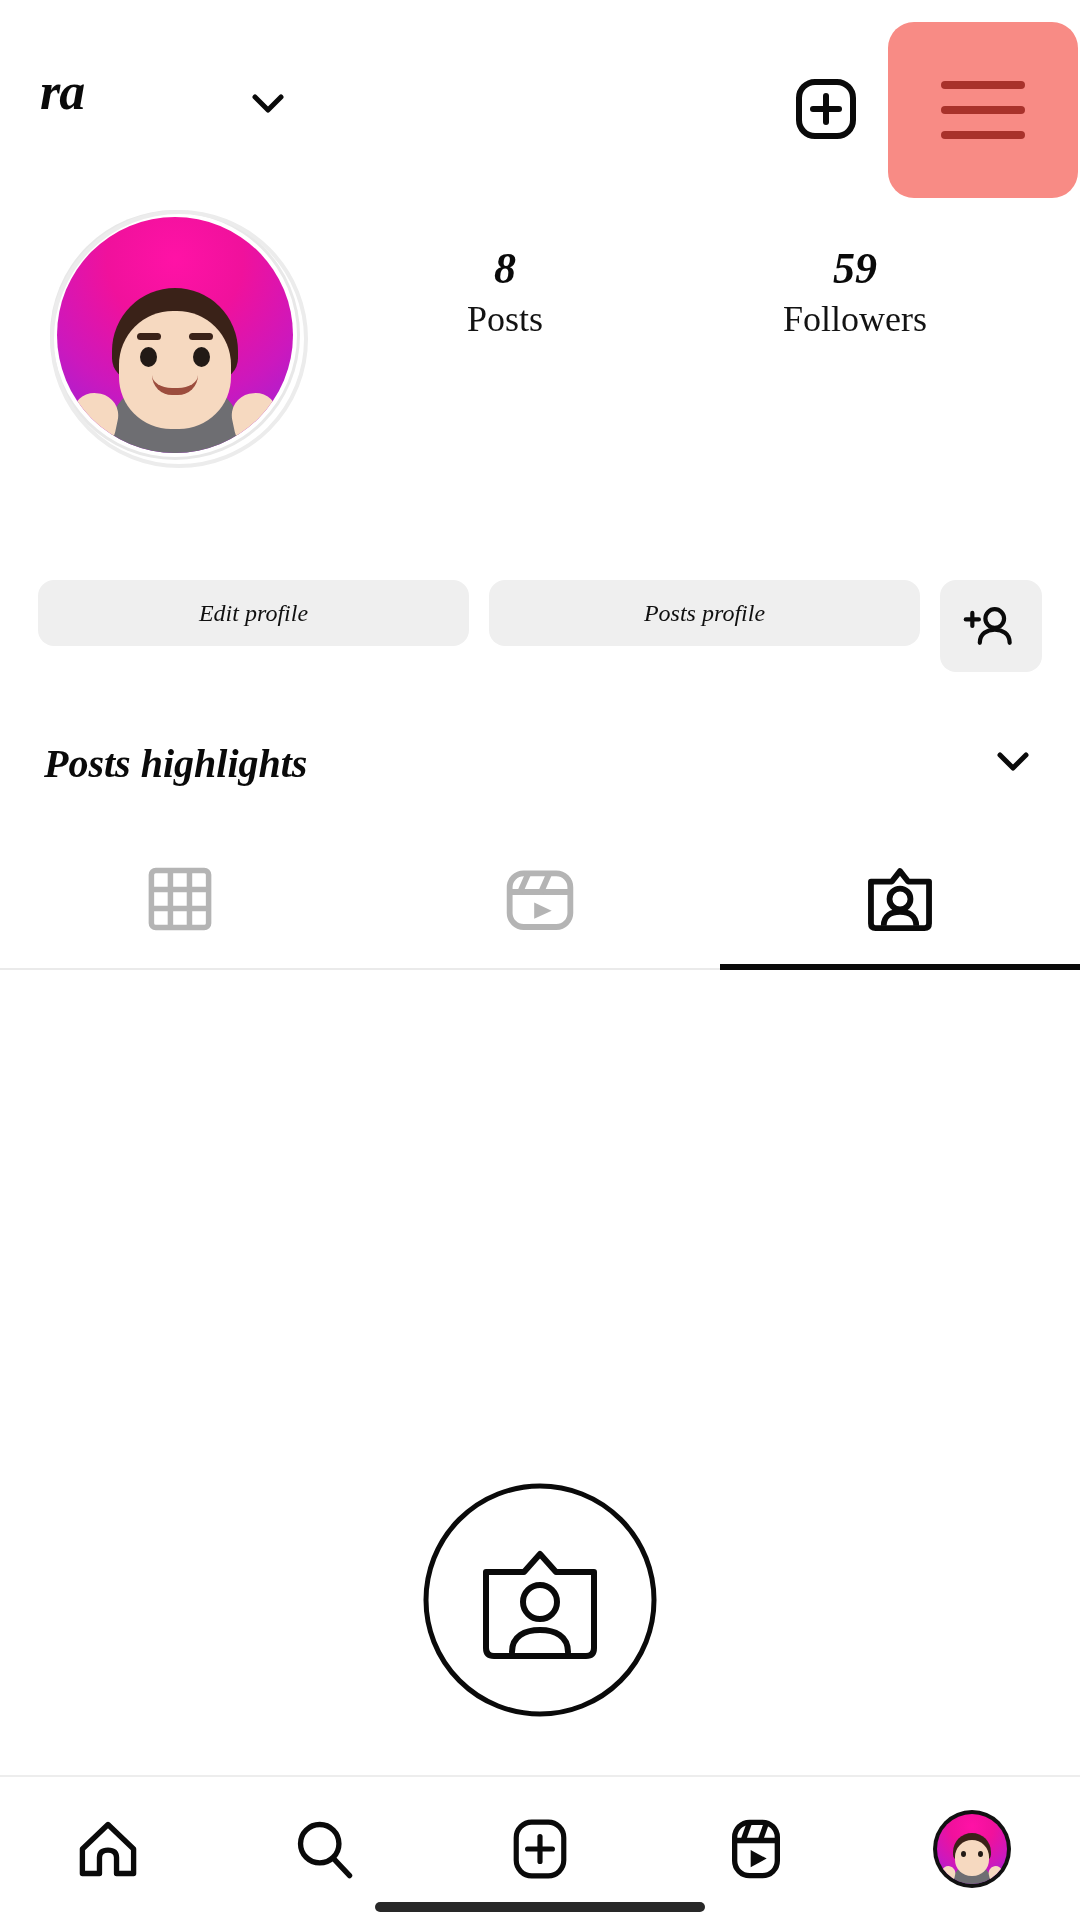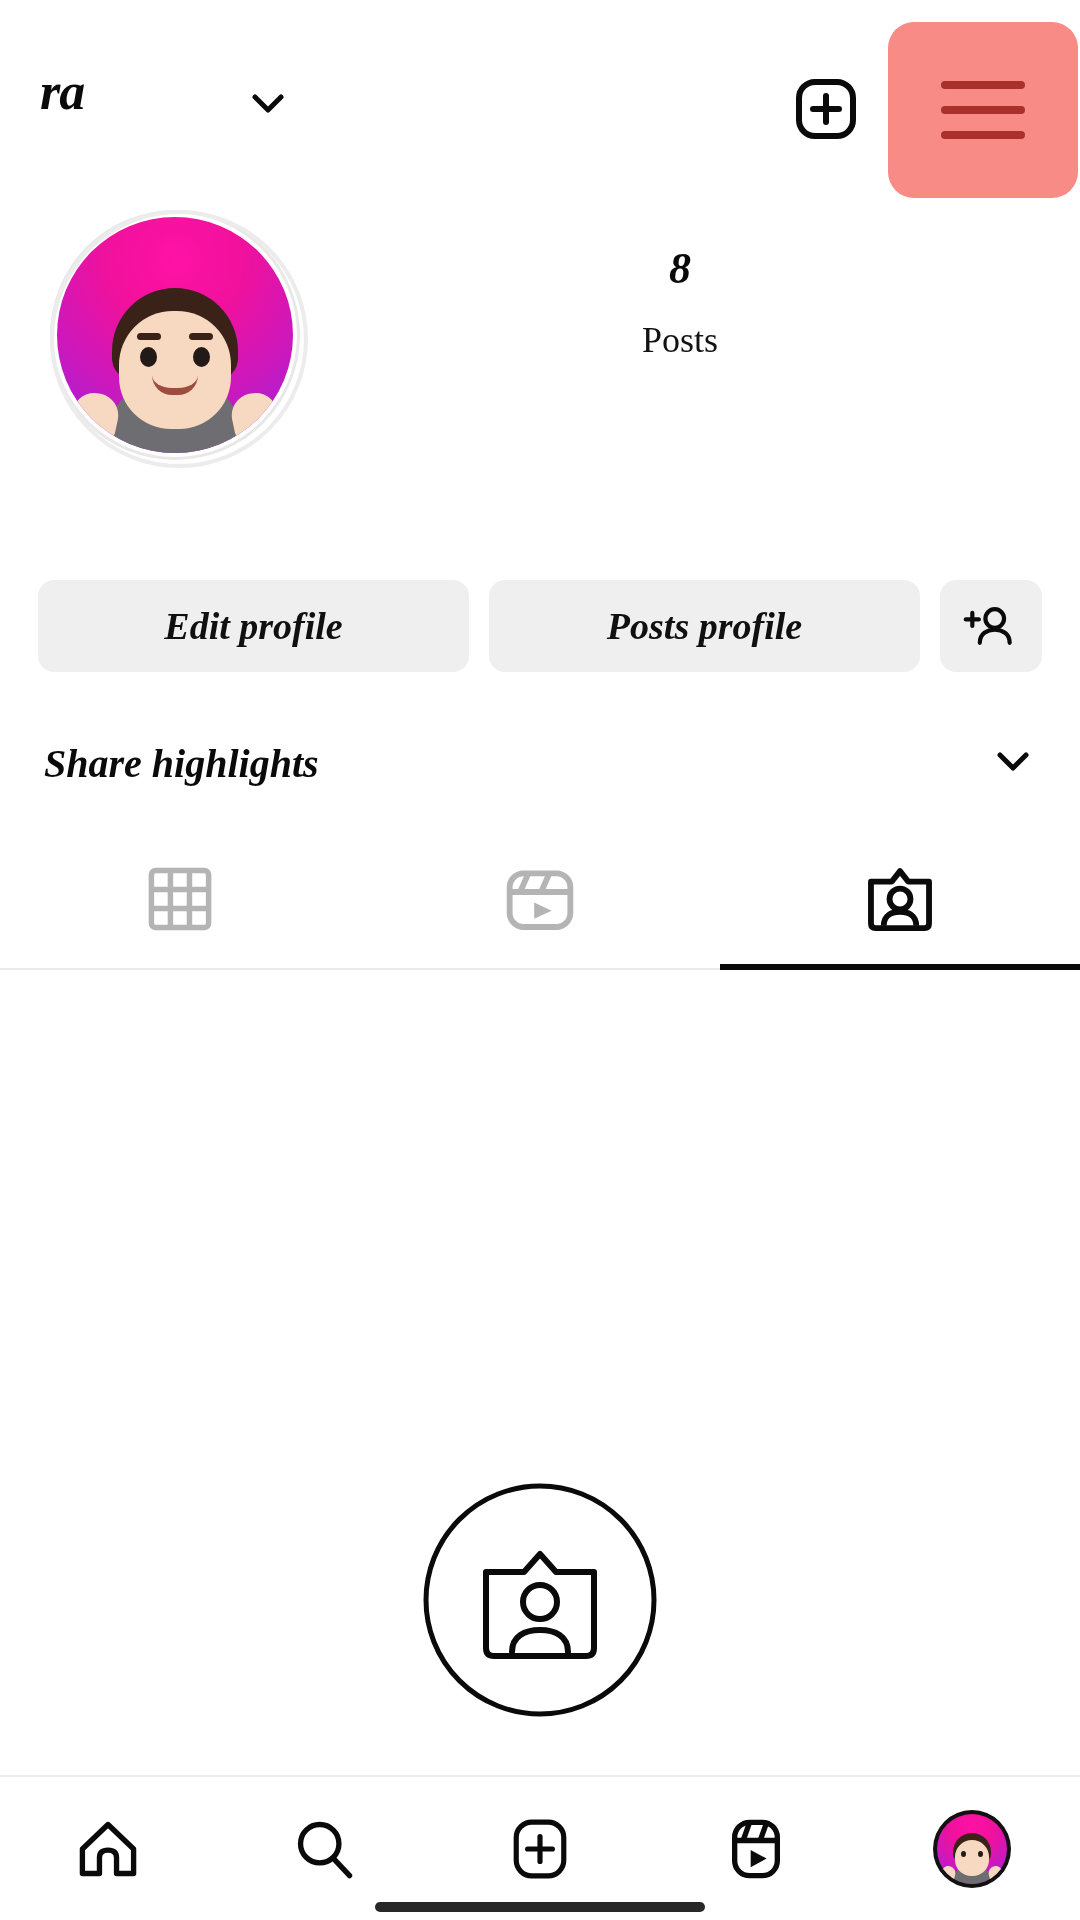--- a/index.html
+++ b/index.html
@@ -76,28 +76,28 @@
     width:128px; height:72px; background:#6e6e72; border-radius:40px 40px 0 0; }
   .av-thumb-l,.av-thumb-r { position:absolute; bottom:4px; width:46px; height:56px;
     background:#f6d9c0; border-radius:22px; }
   .av-thumb-l { left:14px; transform:rotate(12deg); }
   .av-thumb-r { right:14px; transform:rotate(-12deg); }
 
   .stats { position:absolute; left:330px; top:38px; width:700px;
     display:flex; justify-content:space-around; align-items:flex-start; }
   .stat { text-align:center; width:200px; }
   .stat-num { font-size:44px; font-weight:bold; font-style:italic; color:#0a0a0a; line-height:1.2; }
-  .stat-label { font-size:36px; color:#131313; margin-top:23px; font-family:"Liberation Serif", serif; }
+  .stat-label { font-size:36px; color:#131313; margin-top:2px; font-family:"Liberation Serif", serif; }
 
   
   .actions { position:absolute; top:580px; left:0; width:1080px; height:110px; padding:0 38px; display:flex; gap:20px; }
   .btn {
-    background:#efefef; border-radius:16px; height:92px;
+    background:#efefef; border-radius:16px; height:66px;
     display:flex; align-items:center; justify-content:center;
-    font-size:38px; font-style:italic; font-weight:bold; color:#101010;
+    font-size:24px; font-style:italic; font-weight:normal; color:#101010;
     font-family:"Liberation Serif", serif;
   }
   .btn-edit { flex:1; }
   .btn-share { flex:1; }
   .btn-add { width:102px; background:#efefef; border-radius:16px; height:92px;
     display:flex; align-items:center; justify-content:center; }
 
   
   .highlights { position:absolute; top:718px; left:0; width:1080px; height:90px;
     display:flex; align-items:center; justify-content:space-between; padding:0 44px; }
@@ -173,38 +173,42 @@
         <div class="av-eye-r"></div>
         <div class="av-smile"></div>
       </div>
     </div>
 
     <div class="stats">
       <div class="stat">
         <div class="stat-num">8</div>
         <div class="stat-label">Posts</div>
       </div>
+      <div class="stat">
+        <div class="stat-num">59</div>
+        <div class="stat-label">Followers</div>
+      </div>
     </div>
   </div>
 
   <div class="actions">
     <div class="btn btn-edit">Edit profile</div>
     <div class="btn btn-share">Posts profile</div>
     <div class="btn-add">
       <svg viewBox="0 0 60 60" width="56" height="56">
         <circle cx="34" cy="22" r="10" fill="none" stroke="#0a0a0a" stroke-width="4.5"></circle>
         <path d="M18 48 C18 38 26 34 34 34 C42 34 50 38 50 48" fill="none" stroke="#0a0a0a" stroke-width="4.5" stroke-linecap="round"></path>
         <line x1="10" y1="16" x2="10" y2="30" stroke="#0a0a0a" stroke-width="4.5" stroke-linecap="round"></line>
         <line x1="3" y1="23" x2="17" y2="23" stroke="#0a0a0a" stroke-width="4.5" stroke-linecap="round"></line>
       </svg>
     </div>
   </div>
 
   <div class="highlights">
-    <div class="hl-title">Share highlights</div>
+    <div class="hl-title">Posts highlights</div>
     <div>
       <svg viewBox="0 0 46 46" width="46" height="46">
         <path d="M10 17 L23 30 L36 17" fill="none" stroke="#0a0a0a" stroke-width="5" stroke-linecap="round" stroke-linejoin="round"></path>
       </svg>
     </div>
   </div>
 
   <div class="tabs">
     <div class="tab">
       <svg viewBox="0 0 60 60" width="66" height="66">

